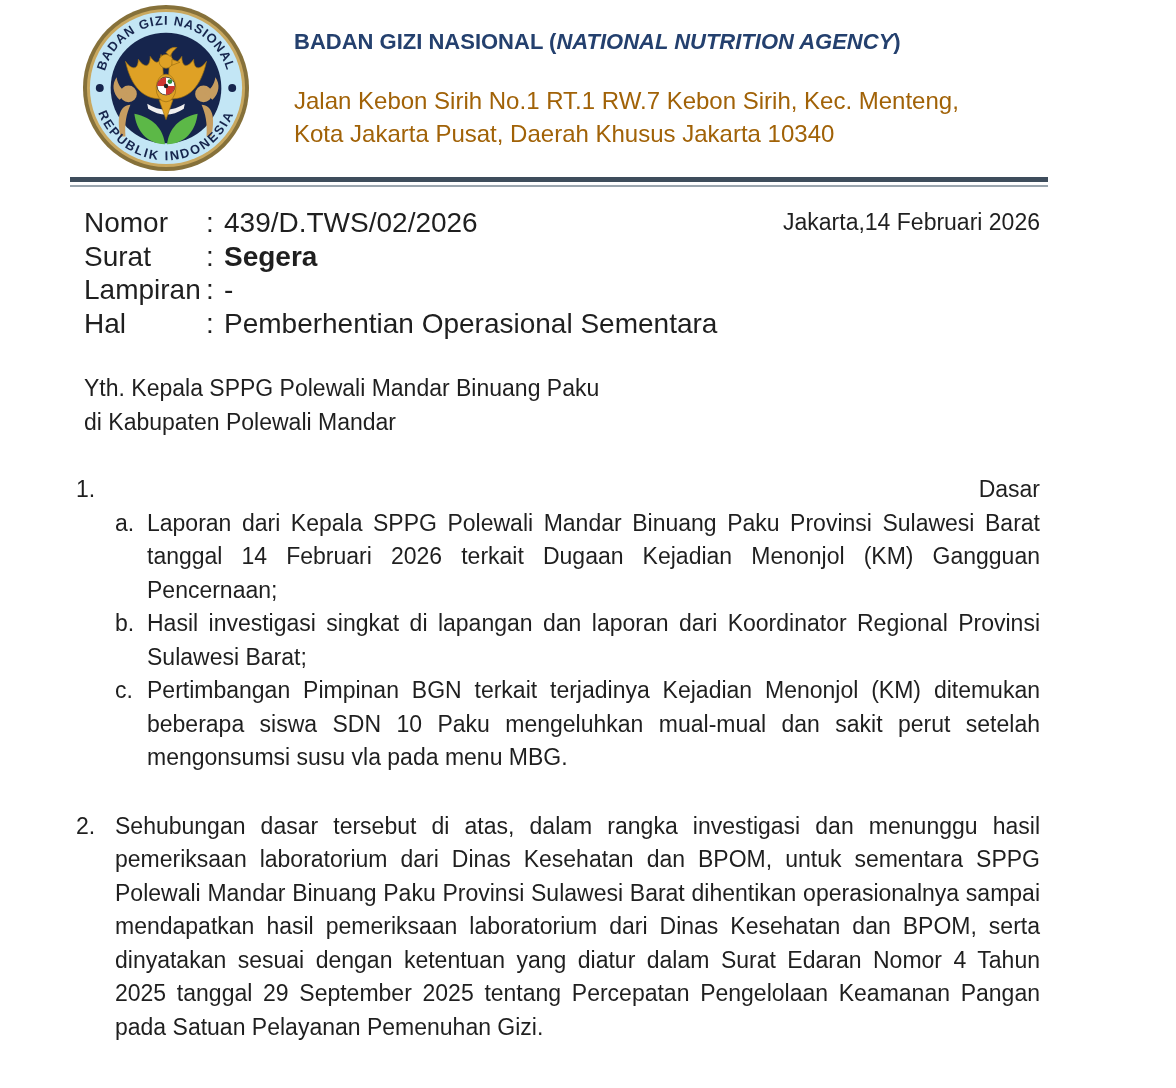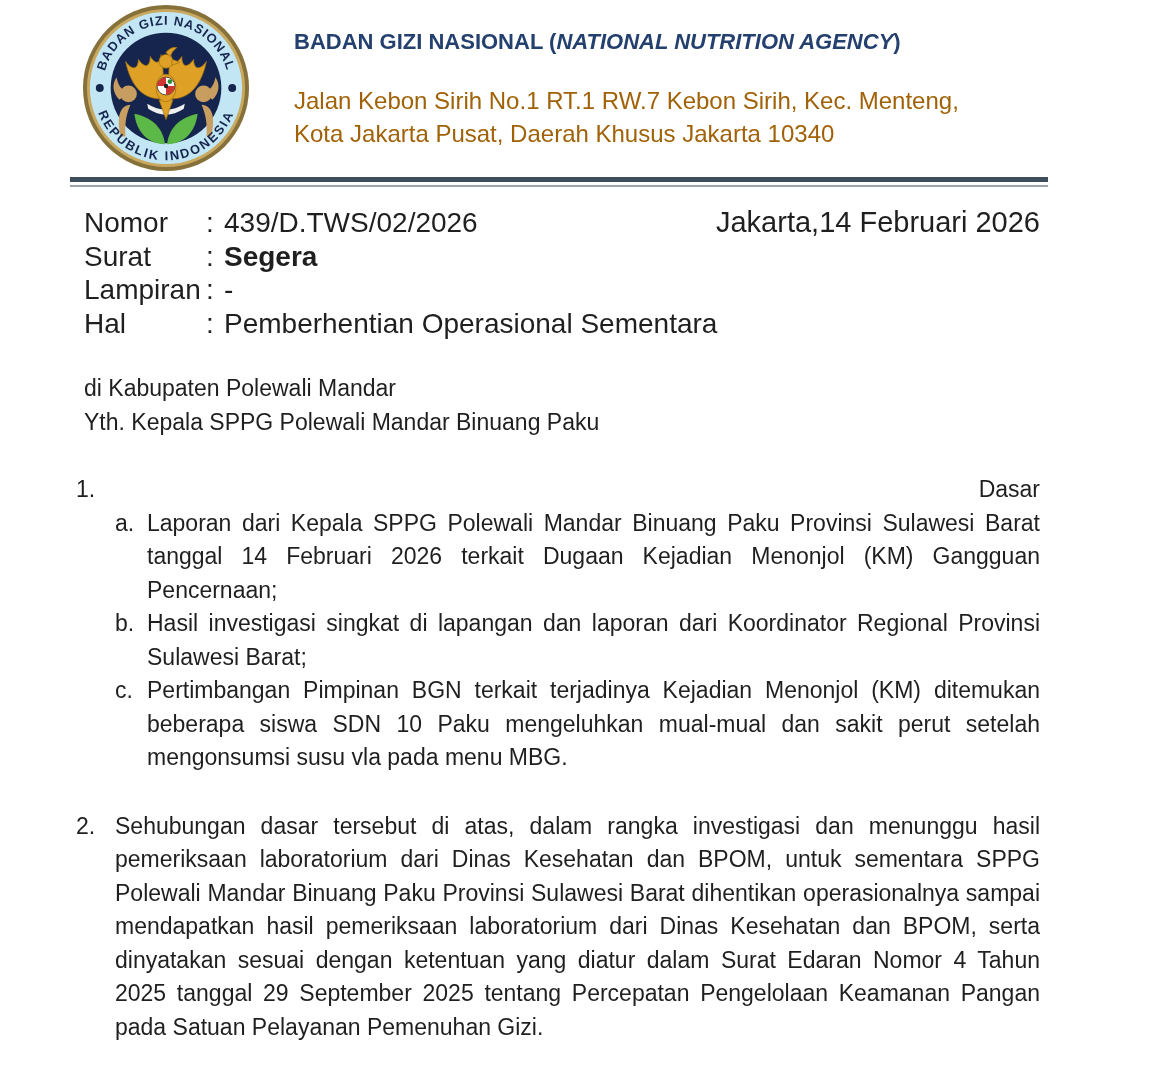--- a/index.html
+++ b/index.html
@@ -39,21 +39,21 @@
   .rule { position:absolute; left:70px; top:177px; width:978px; }
   .rule-thick { height:5px; background:var(--rule_dark,#3e4d5c); }
   .rule-thin  { height:2px; background:var(--rule_light,#9aa5ae); margin-top:3px; }
 
   
   .meta { position:absolute; left:84px; top:206px; font-size:28px; line-height:33.5px; }
   .meta-row { display:flex; }
   .meta-label { width:122px; }
   .meta-colon { width:18px; }
   .meta-value.bold { font-weight:700; }
-  .date { position:absolute; top:206px; right:136px; font-size:29px; line-height:33.5px; }
+  .date { position:absolute; top:206px; right:136px; font-size:23px; line-height:33.5px; }
 
   
   .recipient { position:absolute; left:84px; top:372px; font-size:23px; line-height:33.5px; }
 
   
   .body-list { position:absolute; left:76px; top:473px; width:964px; font-size:23px; line-height:33.5px; }
   .item-row { display:flex; }
   .item-num { flex:0 0 39px; }
   .item-text { flex:1;text-align:right; }
   .just { text-align:justify; }
@@ -153,22 +153,22 @@
     <div class="meta-row">
       <span class="meta-label">Hal</span>
         <span class="meta-colon">:</span>
         <span class="meta-value">Pemberhentian Operasional Sementara</span>
     </div>
   </div>
 
   <div class="date">Jakarta,14 Februari 2026</div>
 
   <div class="recipient">
+    <div>Yth. Kepala SPPG Polewali Mandar Binuang Paku</div>
     <div>di Kabupaten Polewali Mandar</div>
-    <div>Yth. Kepala SPPG Polewali Mandar Binuang Paku</div>
   </div>
 
   <div class="body-list">
 
     <div class="item">
       <div class="item-row">
         <span class="item-num">1.</span>
         <div class="item-text">Dasar</div>
       </div>
       <div class="sub-list">

